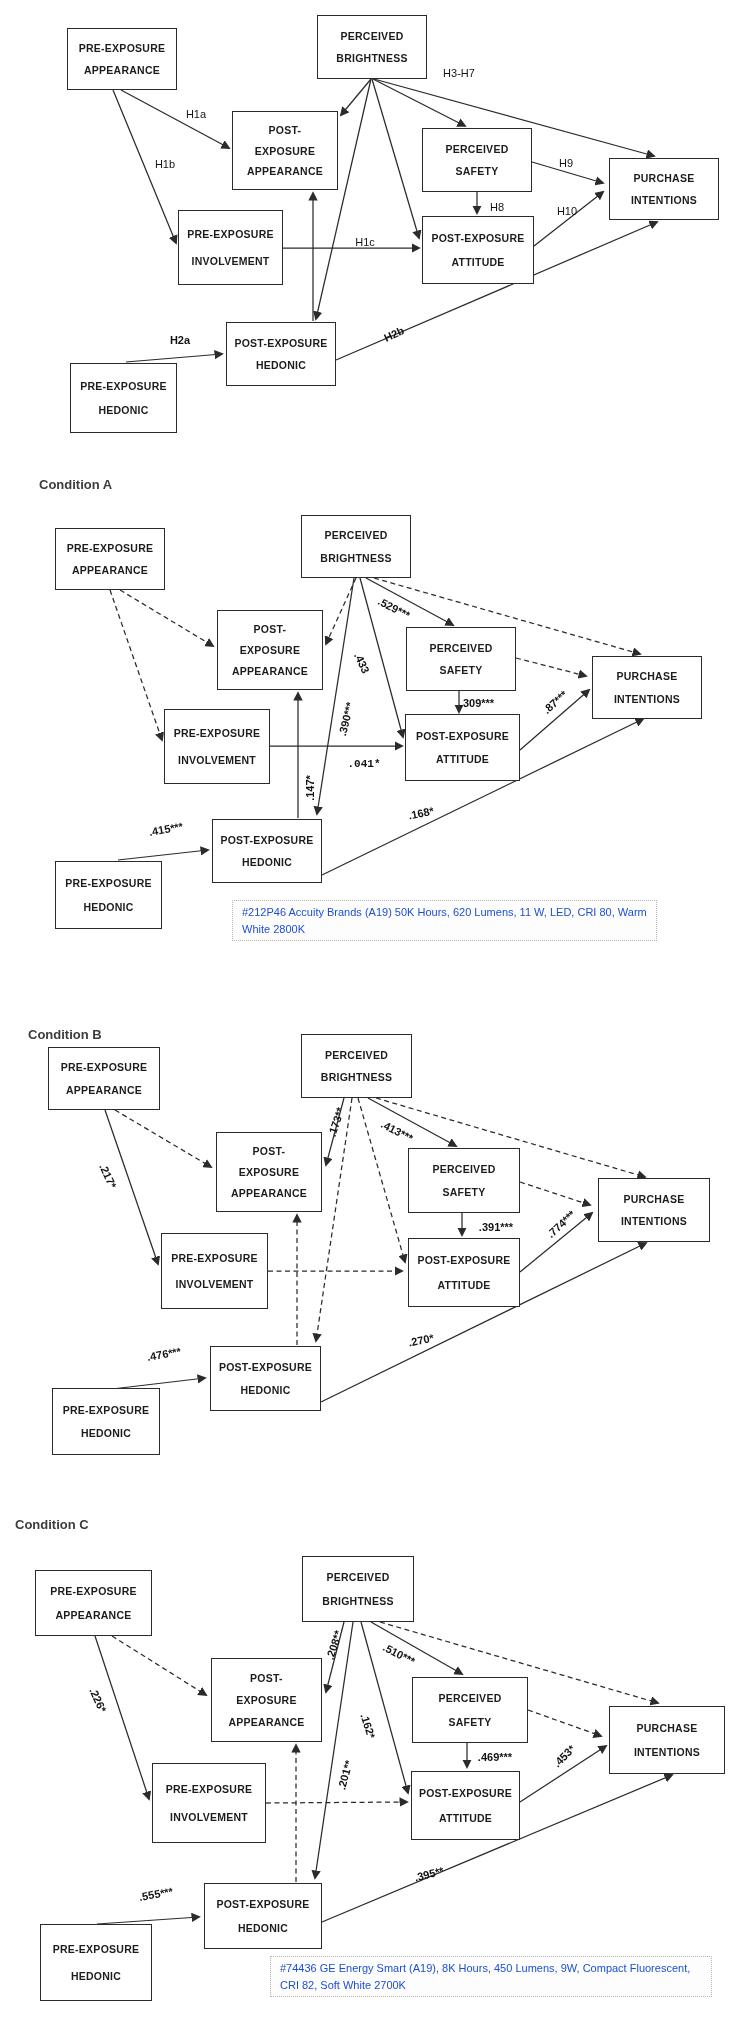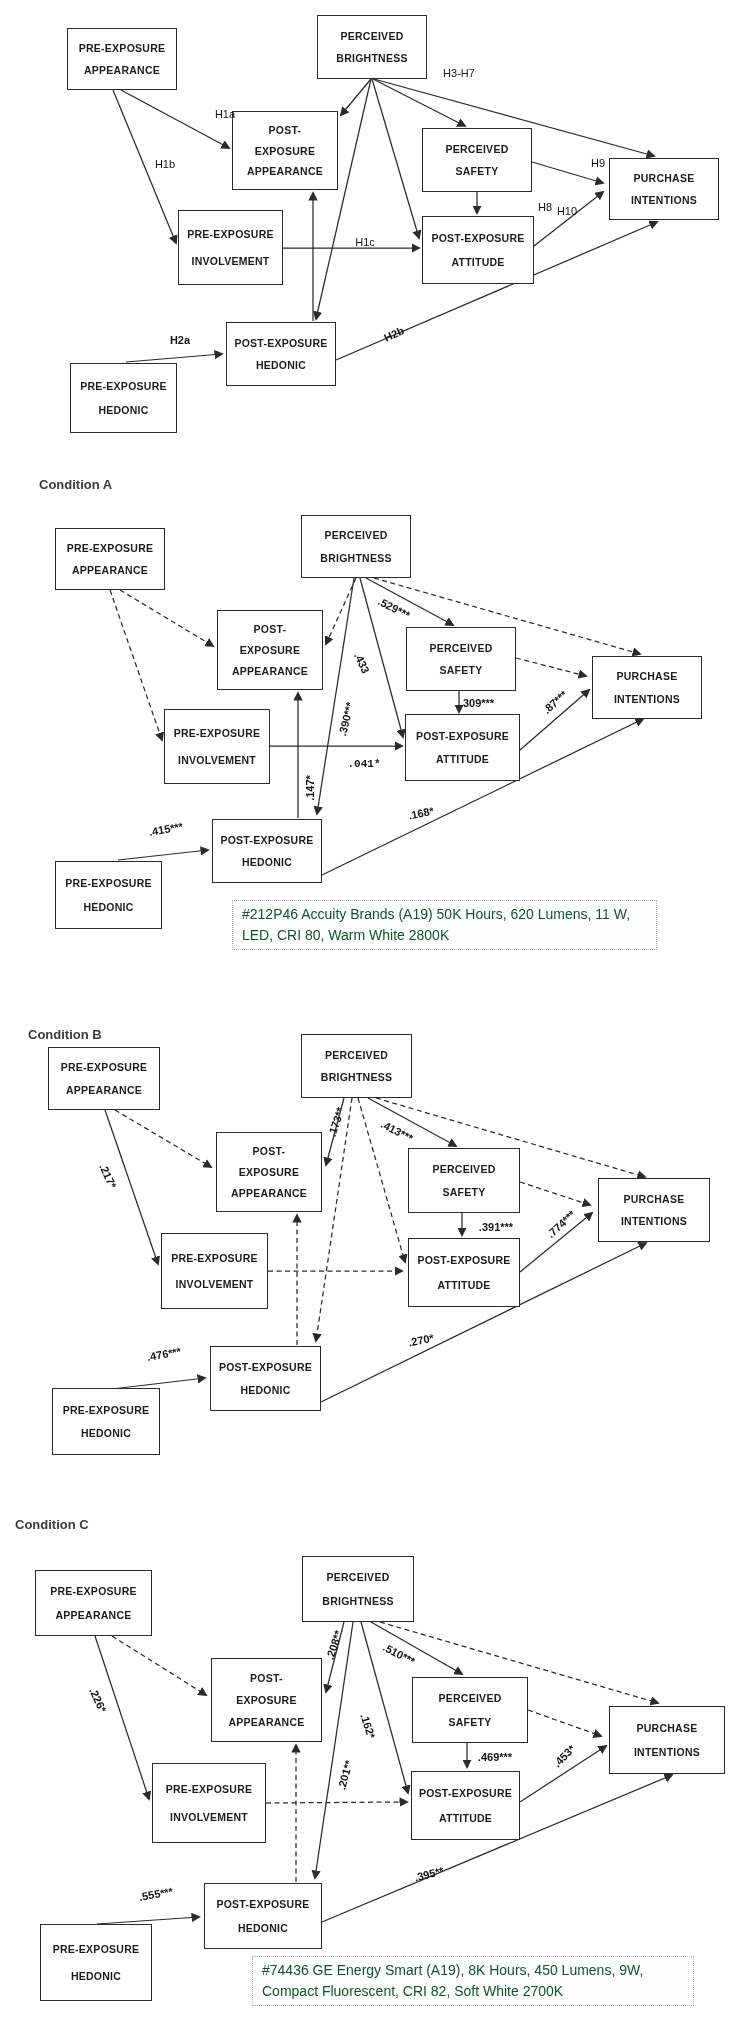--- a/index.html
+++ b/index.html
@@ -18,21 +18,21 @@
   }
   .lbl{
     position:absolute;z-index:2;font-size:11px;color:#141414;white-space:nowrap;
     transform-origin:center center;
   }
   .lbl.bold{font-weight:bold;}
   .cond-label{
     position:absolute;z-index:2;font-weight:bold;font-size:13px;color:#3c3c3c;
   }
   .caption{
-    position:absolute;z-index:2;font-size:14px;line-height:1.5;color:#14532d;
+    position:absolute;z-index:2;font-size:11px;line-height:1.5;color:#1d4ed8;
     border:1px dotted #b5b5b5;padding:3px 9px;box-sizing:border-box;background:#fdfdfd;
   }
 </style>
 </head>
 <body>
 
 <div id="canvas">
   <svg id="edge-layer" width="755" height="2018">
     <defs>
       <marker id="arw" viewBox="0 0 10 10" refX="8" refY="5" markerWidth="7.5" markerHeight="7.5" orient="auto">
@@ -95,21 +95,21 @@
       <line x1="296" y1="1882" x2="296" y2="1745" class="edge dashed" marker-end="url(#arw)"></line>
       <line x1="97" y1="1924" x2="199" y2="1917" class="edge solid" marker-end="url(#arw)"></line>
       <line x1="322" y1="1922" x2="672" y2="1775" class="edge solid" marker-end="url(#arw)"></line>
     </svg>
 
   <div class="cond-label" style="left:39px;top:477px">Condition A</div>
   <div class="cond-label" style="left:28px;top:1027px">Condition B</div>
   <div class="cond-label" style="left:15px;top:1517px">Condition C</div>
 
   <div class="caption" style="left:232px;top:900px;width:425px">#212P46 Accuity Brands (A19) 50K Hours, 620 Lumens, 11 W, LED, CRI 80, Warm White 2800K</div>
-  <div class="caption" style="left:252px;top:1956px;width:442px">#74436 GE Energy Smart (A19), 8K Hours, 450 Lumens, 9W, Compact Fluorescent, CRI 82, Soft White 2700K</div>
+  <div class="caption" style="left:270px;top:1956px;width:442px">#74436 GE Energy Smart (A19), 8K Hours, 450 Lumens, 9W, Compact Fluorescent, CRI 82, Soft White 2700K</div>
 <div class="node" style="left: 67px; top: 28px; width: 110px; height: 62px;">
       <div>PRE-EXPOSURE</div>
       <div>APPEARANCE</div>
     </div>
     <div class="node" style="left: 317px; top: 15px; width: 110px; height: 64px;">
       <div>PERCEIVED</div>
       <div>BRIGHTNESS</div>
     </div>
     <div class="node" style="left: 232px; top: 111px; width: 106px; height: 79px;">
       <div>POST-</div>
@@ -133,26 +133,26 @@
       <div>INTENTIONS</div>
     </div>
     <div class="node" style="left: 226px; top: 322px; width: 110px; height: 64px;">
       <div>POST-EXPOSURE</div>
       <div>HEDONIC</div>
     </div>
     <div class="node" style="left: 70px; top: 363px; width: 107px; height: 70px;">
       <div>PRE-EXPOSURE</div>
       <div>HEDONIC</div>
     </div>
-    <div class="lbl" style="left: 196px; top: 114px; transform: translate(-50%, -50%) rotate(0deg); margin-left: 29px;">H1a</div>
+    <div class="lbl" style="left: 196px; top: 114px; transform: translate(-50%, -50%) rotate(0deg);">H1a</div>
     <div class="lbl" style="left: 165px; top: 164px; transform: translate(-50%, -50%) rotate(0deg);">H1b</div>
     <div class="lbl" style="left: 365px; top: 242px; transform: translate(-50%, -50%) rotate(0deg);">H1c</div>
     <div class="lbl" style="left: 459px; top: 73px; transform: translate(-50%, -50%) rotate(0deg);">H3-H7</div>
-    <div class="lbl" style="left: 566px; top: 163px; transform: translate(-50%, -50%) rotate(0deg); margin-left: 32px;">H9</div>
-    <div class="lbl" style="left: 497px; top: 207px; transform: translate(-50%, -50%) rotate(0deg); margin-left: 48px;">H8</div>
+    <div class="lbl" style="left: 566px; top: 163px; transform: translate(-50%, -50%) rotate(0deg);">H9</div>
+    <div class="lbl" style="left: 497px; top: 207px; transform: translate(-50%, -50%) rotate(0deg);">H8</div>
     <div class="lbl" style="left: 567px; top: 211px; transform: translate(-50%, -50%) rotate(0deg);">H10</div>
     <div class="lbl bold" style="left: 180px; top: 340px; transform: translate(-50%, -50%) rotate(0deg);">H2a</div>
     <div class="lbl bold" style="left: 394px; top: 334px; transform: translate(-50%, -50%) rotate(-25deg);">H2b</div>
     <div class="node" style="left: 55px; top: 528px; width: 110px; height: 62px;">
       <div>PRE-EXPOSURE</div>
       <div>APPEARANCE</div>
     </div>
     <div class="node" style="left: 301px; top: 515px; width: 110px; height: 63px;">
       <div>PERCEIVED</div>
       <div>BRIGHTNESS</div>

